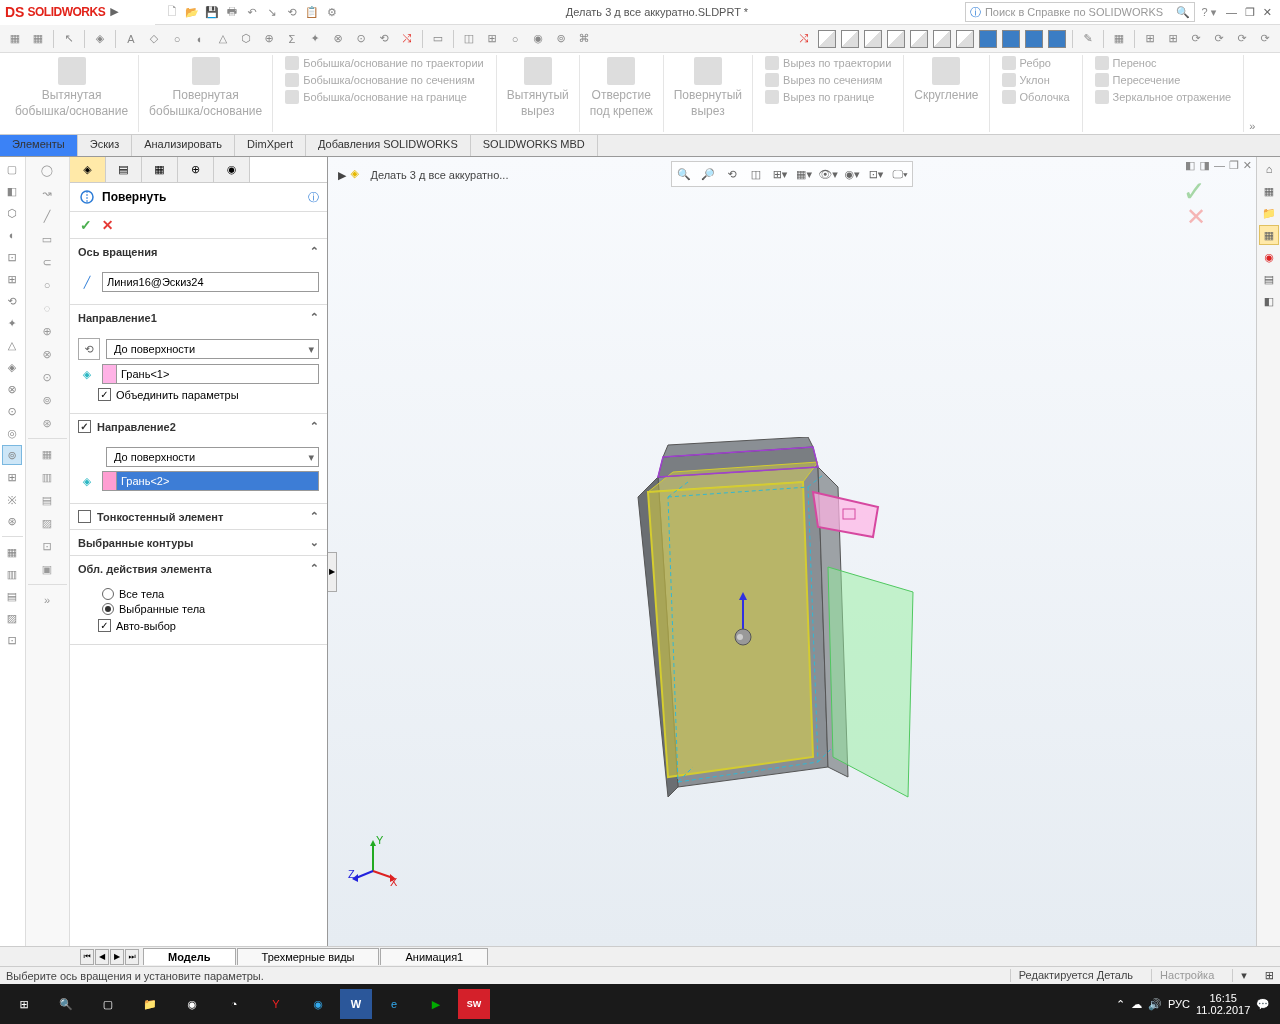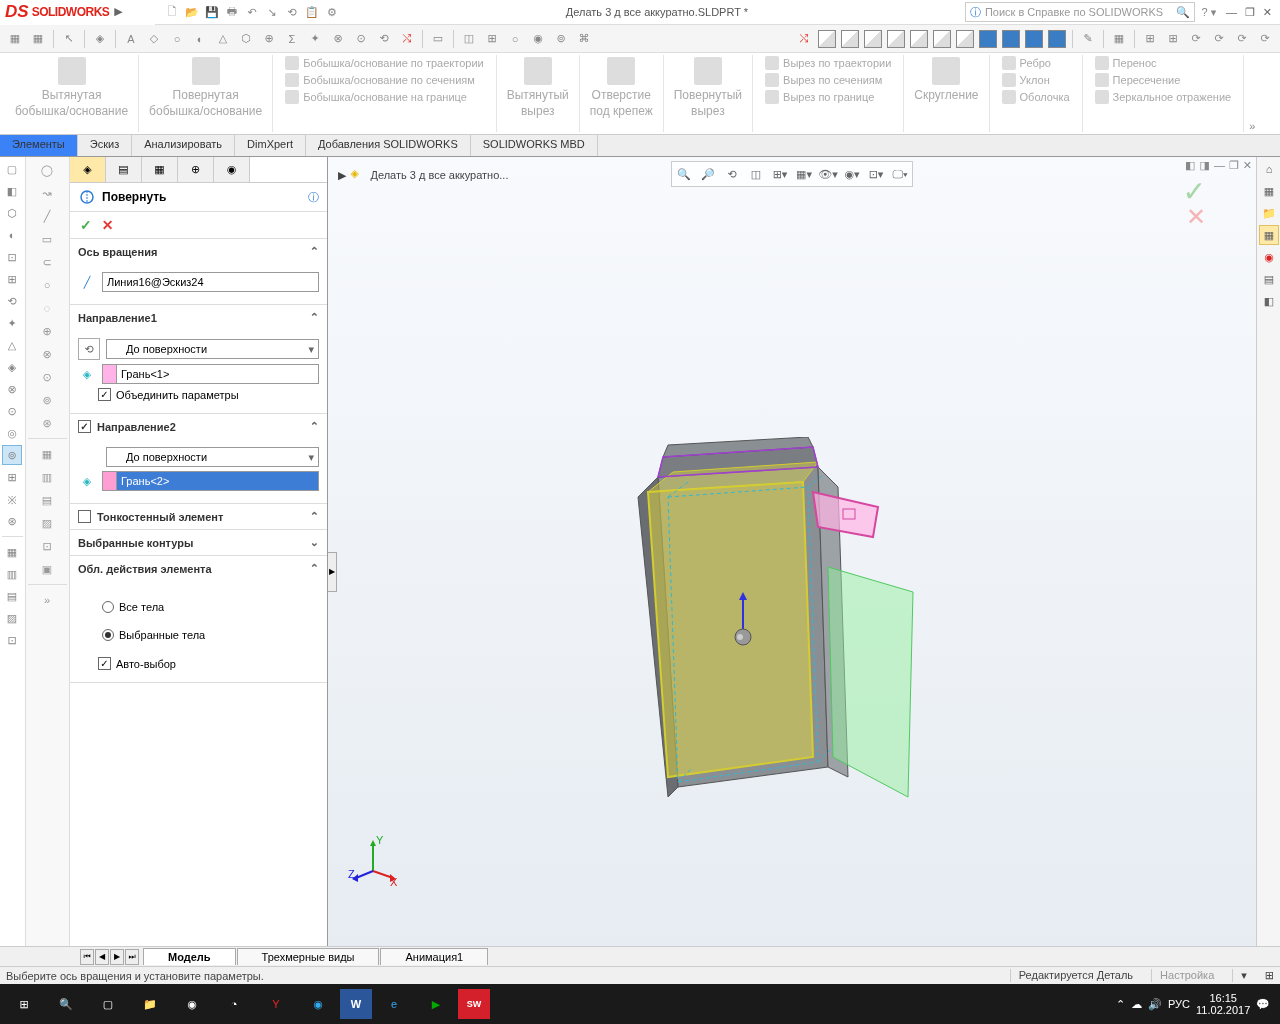--- a/index.html
+++ b/index.html
@@ -1,19 +1,19 @@
 <!DOCTYPE html>
 <html><head>
 <meta charset="utf-8">
 <style>
 *{margin:0;padding:0;box-sizing:border-box;font-family:"Segoe UI",Tahoma,sans-serif;font-size:11px;user-select:none}
 body{width:1280px;height:1024px;background:#fff;overflow:hidden;position:relative}
 .titlebar{height:25px;background:#fff;display:flex;align-items:center;border-bottom:1px solid #ddd}
 .logo{width:155px;height:25px;display:flex;align-items:center;padding-left:5px;background:#fff}
-.logo-ds{color:#e2231a;font-weight:bold;font-style:italic;font-size:17px}
+.logo-ds{color:#e2231a;font-weight:bold;font-size:14px}
 .logo-sw{color:#e2231a;font-weight:bold;font-size:12px;letter-spacing:-0.5px}
 .tb-play{width:15px;height:15px;margin-left:5px;color:#666}
 .tb-tools{display:flex;align-items:center;gap:2px;padding:0 8px;flex:0 0 auto}
 .tb-ico{width:18px;height:18px;display:flex;align-items:center;justify-content:center;color:#888;cursor:pointer}
 .tb-title{flex:1;text-align:center;color:#555}
 .tb-search{width:230px;height:20px;border:1px solid #ccc;display:flex;align-items:center;padding:0 4px;color:#999;margin-right:5px}
 .tb-search-ico{margin-right:4px;color:#2e7dd7}
 .win-ctrl{display:flex;gap:8px;padding:0 8px;color:#666}
 .win-ctrl span{cursor:pointer}
 .toolbar2{height:28px;background:#f5f5f5;border-bottom:1px solid #ddd;display:flex;align-items:center;padding:0 5px;gap:3px}
@@ -51,30 +51,30 @@
 .pm-okcancel{display:flex;gap:10px;padding:5px 10px;border-bottom:1px solid #ddd}
 .pm-ok{color:#4caf50;font-size:14px;font-weight:bold;cursor:pointer}
 .pm-x{color:#e53935;font-size:14px;font-weight:bold;cursor:pointer}
 .pm-section{border-bottom:1px solid #ddd}
 .pm-sec-hdr{display:flex;align-items:center;padding:6px 8px;font-weight:bold;cursor:pointer;color:#333}
 .pm-sec-hdr .chev{margin-left:auto;color:#666}
 .pm-sec-body{padding:4px 8px 8px 8px}
 .pm-row{display:flex;align-items:center;gap:6px;margin:4px 0}
 .pm-row-ico{width:18px;height:18px;display:flex;align-items:center;justify-content:center;color:#2e7dd7}
 .pm-input{flex:1;height:20px;border:1px solid #999;padding:0 4px;background:#fff;font-size:11px}
-.pm-select-wrap{flex:1;height:20px;border:1px solid #999;background:#fff;display:flex;align-items:center;padding:0 19px;position:relative}
+.pm-select-wrap{flex:1;height:20px;border:1px solid #999;background:#fff;display:flex;align-items:center;padding:0 7px;position:relative}
 .pm-select-wrap::after{content:"▾";position:absolute;right:4px;color:#666}
 .pm-facebox{flex:1;height:20px;border:1px solid #999;display:flex;align-items:center}
 .pm-face-swatch{width:14px;height:18px;border-right:1px solid #999}
 .pm-face-txt{padding:0 4px;flex:1}
 .pm-facebox.sel{background:#3d7dd6;color:#fff}
 .pm-facebox.sel .pm-face-swatch{background:#ff9ed2}
 .pm-checkbox{display:flex;align-items:center;gap:5px;margin:4px 0;padding-left:20px}
 .pm-chk{width:13px;height:13px;border:1px solid #666;display:flex;align-items:center;justify-content:center;font-size:10px}
-.pm-radio{display:flex;align-items:center;gap:5px;margin:16px 0;padding-left:24px}
+.pm-radio{display:flex;align-items:center;gap:5px;margin:3px 0;padding-left:24px}
 .pm-rad{width:12px;height:12px;border:1px solid #666;border-radius:50%;display:flex;align-items:center;justify-content:center}
 .pm-rad.checked::after{content:"";width:6px;height:6px;background:#333;border-radius:50%}
 .pm-dir-ico{width:22px;height:22px;border:1px solid #aaa;display:flex;align-items:center;justify-content:center;color:#666;cursor:pointer}
 .viewport{flex:1;position:relative;background:linear-gradient(to bottom,#f8fafd 0%,#e6ecf2 100%);overflow:hidden}
 .vp-hud{position:absolute;top:4px;left:50%;transform:translateX(-50%);display:flex;gap:4px;background:rgba(255,255,255,0.7);padding:2px;border:1px solid #ccc}
 .hud-ico{width:20px;height:20px;display:flex;align-items:center;justify-content:center;color:#666;cursor:pointer}
 .vp-breadcrumb{position:absolute;top:10px;left:10px;display:flex;align-items:center;gap:4px;color:#444}
 .vp-bc-ico{width:16px;height:16px;color:#e6b800}
 .vp-ok-big{position:absolute;top:18px;right:50px;font-size:28px;color:#a6d7a6;cursor:pointer}
 .vp-x-big{position:absolute;top:46px;right:50px;font-size:24px;color:#f5b5b5;cursor:pointer}

